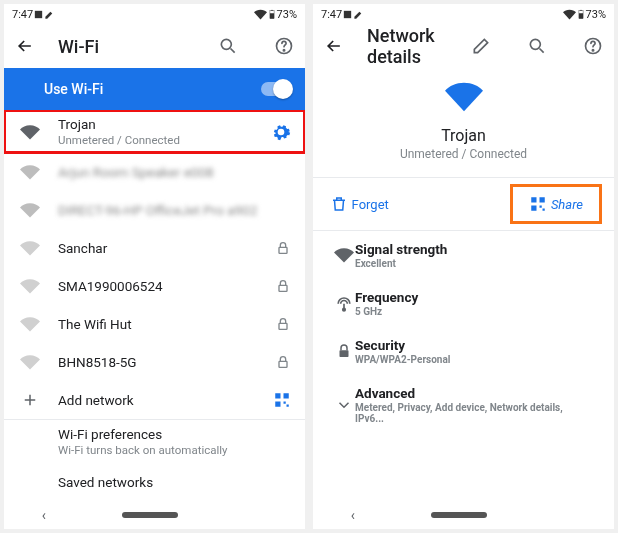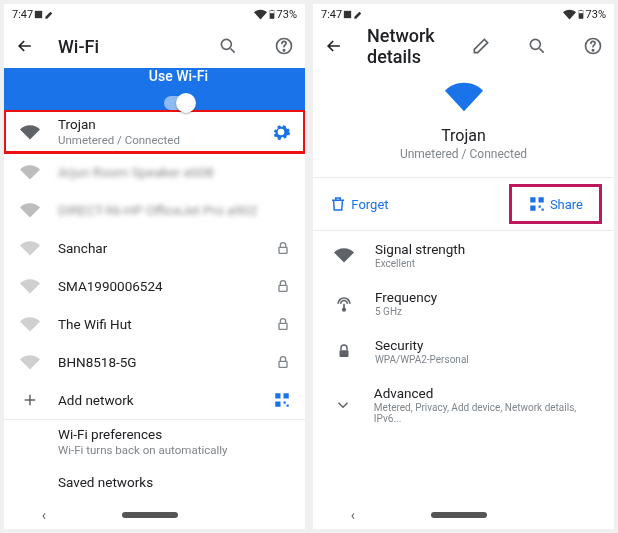--- a/index.html
+++ b/index.html
@@ -43,25 +43,24 @@
   .icon-btn { width: 22px; height: 22px; display: inline-flex; align-items: center; justify-content: center; color: #5f6368; cursor: pointer; }
   .icon-btn svg { width: 20px; height: 20px; }
   .appbar .icon-btn + .icon-btn { margin-left: 12px; }
 
   .toggle-row {
     background: #1a73e8;
     color: #fff;
     height: 42px;
     display: flex;
     align-items: center;
-    padding-left: 62px;
+    padding-left: 40px;
     padding-right: 14px;
     font-size: 14px;
     font-weight: 500;
-    flex-direction: column;
   }
   .toggle-row .spacer { flex: 1; }
   .switch { width: 30px; height: 14px; background: rgba(255,255,255,.5); border-radius: 7px; position: relative; }
   .switch::after { content:""; position:absolute; right:-2px; top:-3px; width:20px; height:20px; background:#fff; border-radius:50%; box-shadow:0 1px 2px rgba(0,0,0,.3); }
 
   .list { flex:1; overflow:hidden; }
   .row {
     display: flex;
     align-items: center;
     min-height: 38px;
@@ -80,23 +79,23 @@
   .highlight-red { outline: 3px solid #e11; outline-offset: -2px; }
   .highlight-blue-gear { color:#1a73e8 !important; }
 
   
   .center-block { text-align:center; padding: 10px 0 6px; }
   .big-wifi { color:#1a73e8; margin-bottom:6px; }
   .net-name { font-size:16px; color:#202124; }
   .net-sub { font-size:12px; color:#80868b; margin-top:2px; }
   .actions { display:flex; border-top:1px solid #e8eaed; border-bottom:1px solid #e8eaed; margin-top:10px; }
   .action { flex:1; display:flex; flex-direction:row; align-items:center; justify-content:center; padding:10px 0; color:#1a73e8; font-size:13px; gap:4px; cursor:pointer; }
-  .action.share-box { border: 3px solid #be185d; margin:6px 12px; padding:8px 16px; flex:0 0 auto; }
+  .action.share-box { border: 3px solid #f97316; margin:6px 12px; padding:8px 16px; flex:0 0 auto;font-style:italic; }
   .actions .flex-gap { flex:1; }
-  .detail-row { display:flex; align-items:center; gap:20px; padding:10px 20px; }
+  .detail-row { display:flex; align-items:center; padding:10px 20px;font-weight:bold; }
   .detail-row .icon { width:22px; color:#5f6368; display:flex; justify-content:center; }
   .detail-row .body { display:flex; flex-direction:column; }
   .detail-row .label { font-size:13.5px; color:#202124; }
   .detail-row .sub { font-size:10px; color:#80868b; margin-top:1px; }
 
   .navbar {
     height: 28px;
     display:flex;
     align-items:center;
     justify-content:space-around;

